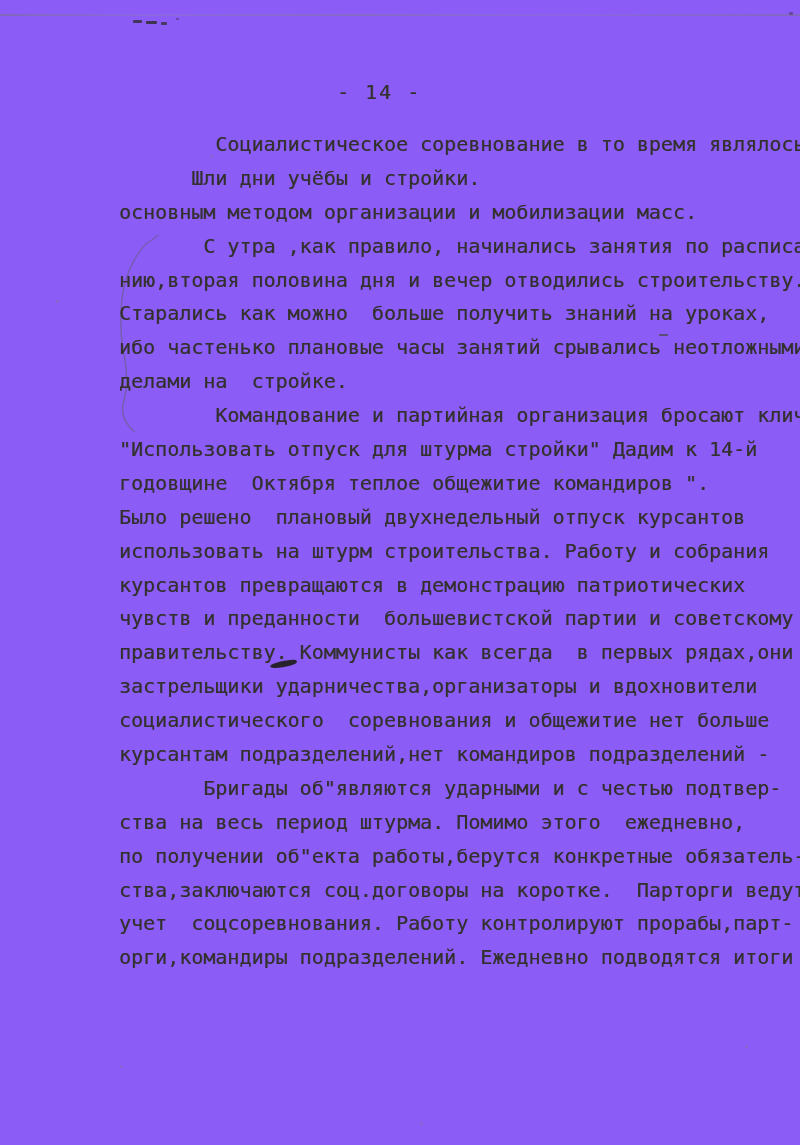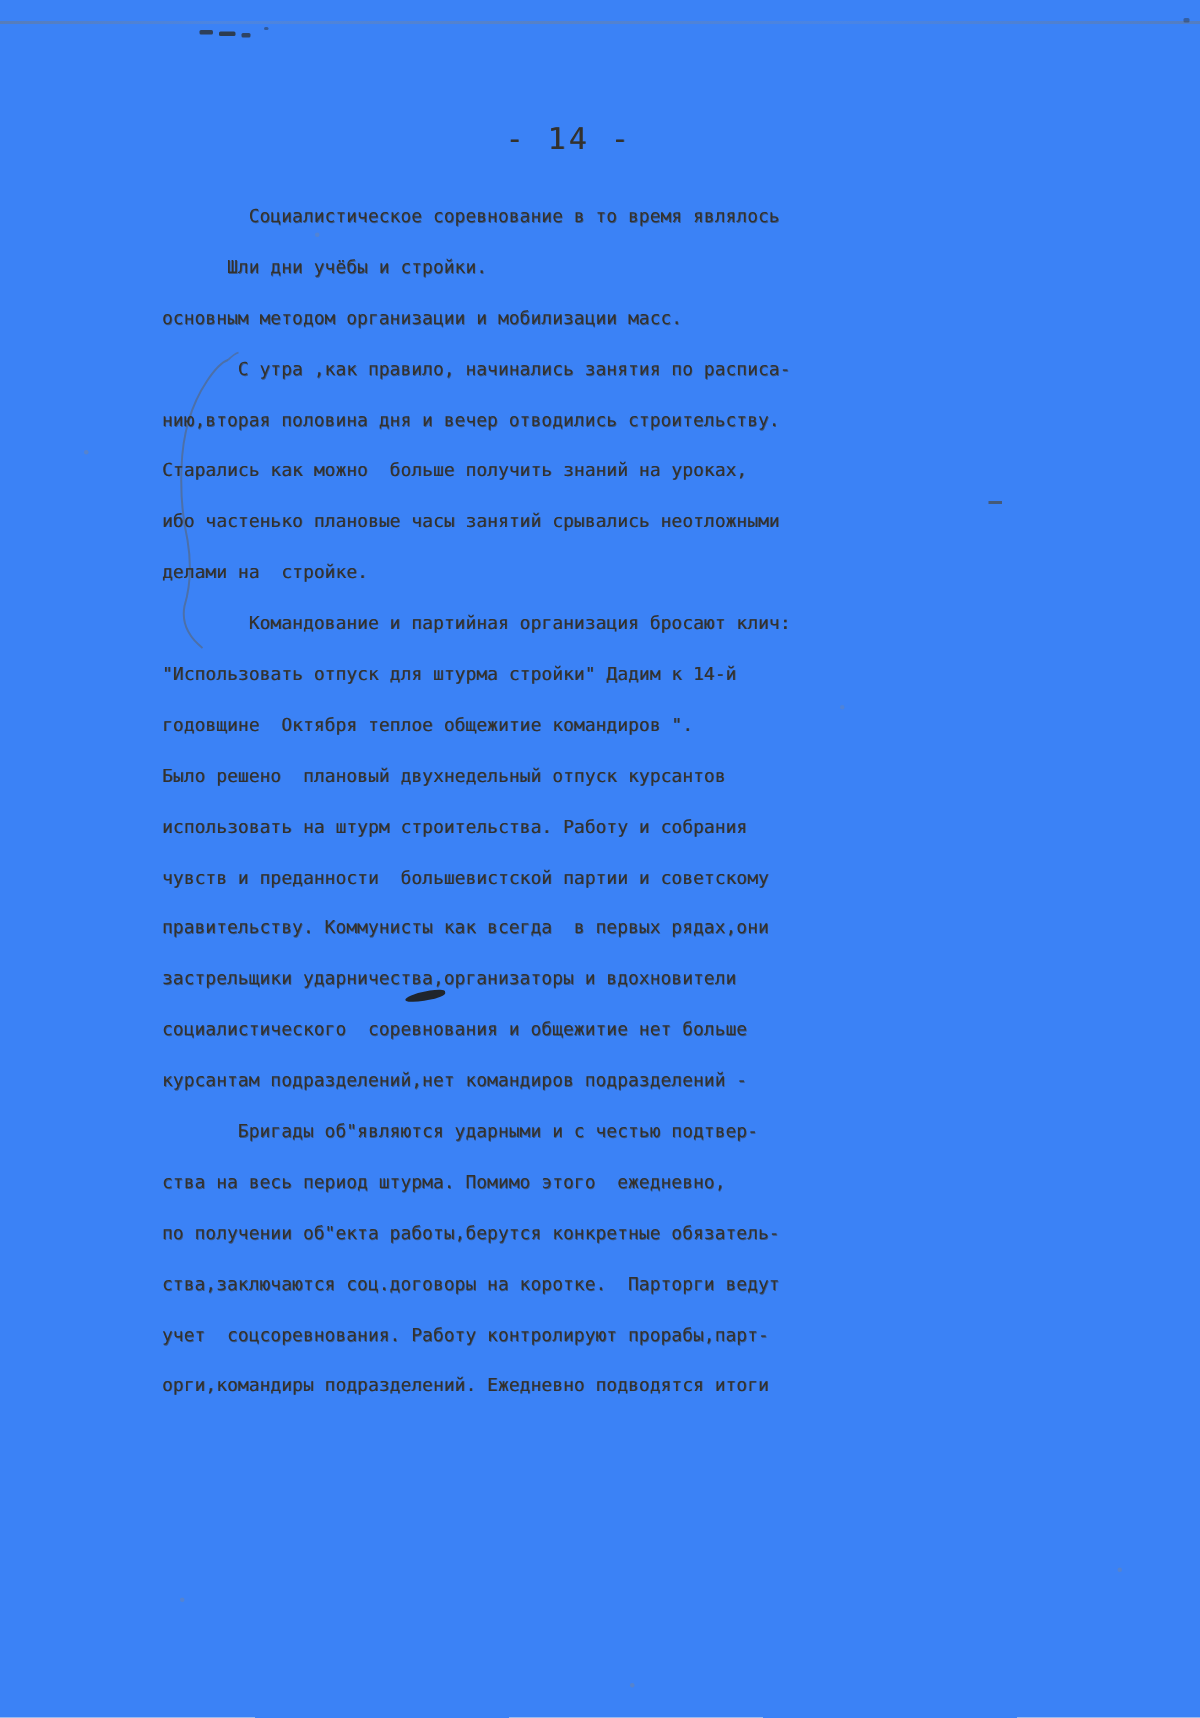--- a/index.html
+++ b/index.html
@@ -1,21 +1,21 @@
 <!DOCTYPE html>
 <html><head>
 <meta charset="utf-8">
 <style>
   html, body { margin: 0; padding: 0; background: #e8e8e6; }
   .page {
     position: relative;
     width: 800px;
     height: 1145px;
     margin: 0 auto;
-    background: #3b82f6;
+    background: #8b5cf6;
     overflow: hidden;
     font-family: "DejaVu Sans Mono", "Liberation Mono", monospace;
     color: #33312d;
   }
   
   .top-line {
     position: absolute;
     left: 0; top. : 0;
     top: 14px;
     width: 100%; height: 2px;
@@ -53,25 +53,26 @@
     white-space: pre;
     text-shadow: 0.4px 0.4px 0 rgba(51,49,45,0.55);
   }
   .text-block {
     position: absolute;
     left: 108px; top: 128px;
     width: 692px;
   }
   .line {
     white-space: pre;
-    font-size: 12px;
+    font-size: 20px;
     line-height: 33.9px;
     height: 33.9px;
     letter-spacing: 0;
     text-shadow: 0.45px 0.45px 0 rgba(51,49,45,0.55);
+    margin-left: 11px;
   }
 </style>
 </head>
 <body>
 
 <div class="page">
 
   <div class="top-line"></div>
   <div class="speck" style="left:133px; top:20px; width:9px;  height:3px; opacity:.75;"></div>
   <div class="speck" style="left:146px; top:21px; width:11px; height:3px; opacity:.8;"></div>
@@ -102,20 +103,21 @@
     <div class="line">       С утра ,как правило, начинались занятия по расписа-</div>
     <div class="line">нию,вторая половина дня и вечер отводились строительству.</div>
     <div class="line">Старались как можно  больше получить знаний на уроках,</div>
     <div class="line">ибо частенько плановые часы занятий срывались неотложными</div>
     <div class="line">делами на  стройке.</div>
     <div class="line">        Командование и партийная организация бросают клич:</div>
     <div class="line">"Использовать отпуск для штурма стройки" Дадим к 14-й</div>
     <div class="line">годовщине  Октября теплое общежитие командиров ".</div>
     <div class="line">Было решено  плановый двухнедельный отпуск курсантов</div>
     <div class="line">использовать на штурм строительства. Работу и собрания</div>
+    <div class="line">курсантов превращаются в демонстрацию патриотических</div>
     <div class="line">чувств и преданности  большевистской партии и советскому</div>
     <div class="line">правительству. Коммунисты как всегда  в первых рядах,они</div>
     <div class="line">застрельщики ударничества,организаторы и вдохновители</div>
     <div class="line">социалистического  соревнования и общежитие нет больше</div>
     <div class="line">курсантам подразделений,нет командиров подразделений -</div>
     <div class="line">       Бригады об"являются ударными и с честью подтвер-</div>
     <div class="line">ства на весь период штурма. Помимо этого  ежедневно,</div>
     <div class="line">по получении об"екта работы,берутся конкретные обязатель-</div>
     <div class="line">ства,заключаются соц.договоры на коротке.  Парторги ведут</div>
     <div class="line">учет  соцсоревнования. Работу контролируют прорабы,парт-</div>

